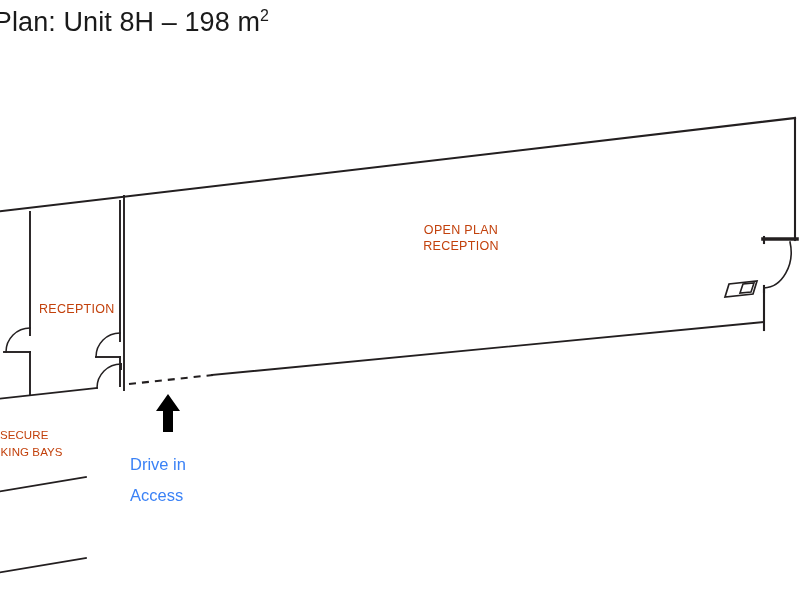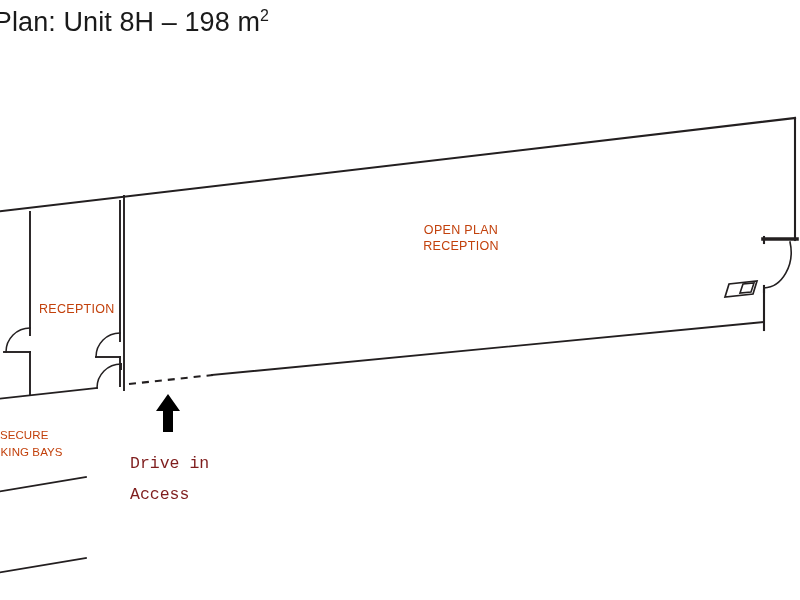--- a/index.html
+++ b/index.html
@@ -83,23 +83,23 @@
   .room-label.caps.small {
     font-size: 11.5px;
     letter-spacing: 0.1px;
   }
   .room-label.centered {
     text-align: center;
   }
   .annot-big {
     position: absolute;
     white-space: nowrap;
-    font-family: Liberation Mono, monospace;
+    font-family: Liberation Sans, sans-serif;
     font-size: 16.5px;
-    color: #7f1d1d;
+    color: #3b82f6;
     line-height: 1.85;
   }
   #label-reception {
     left: 39px;
     top: 301px;
   }
   #label-warehouse {
     left: 381px;
     top: 222px;
     width: 160px;

